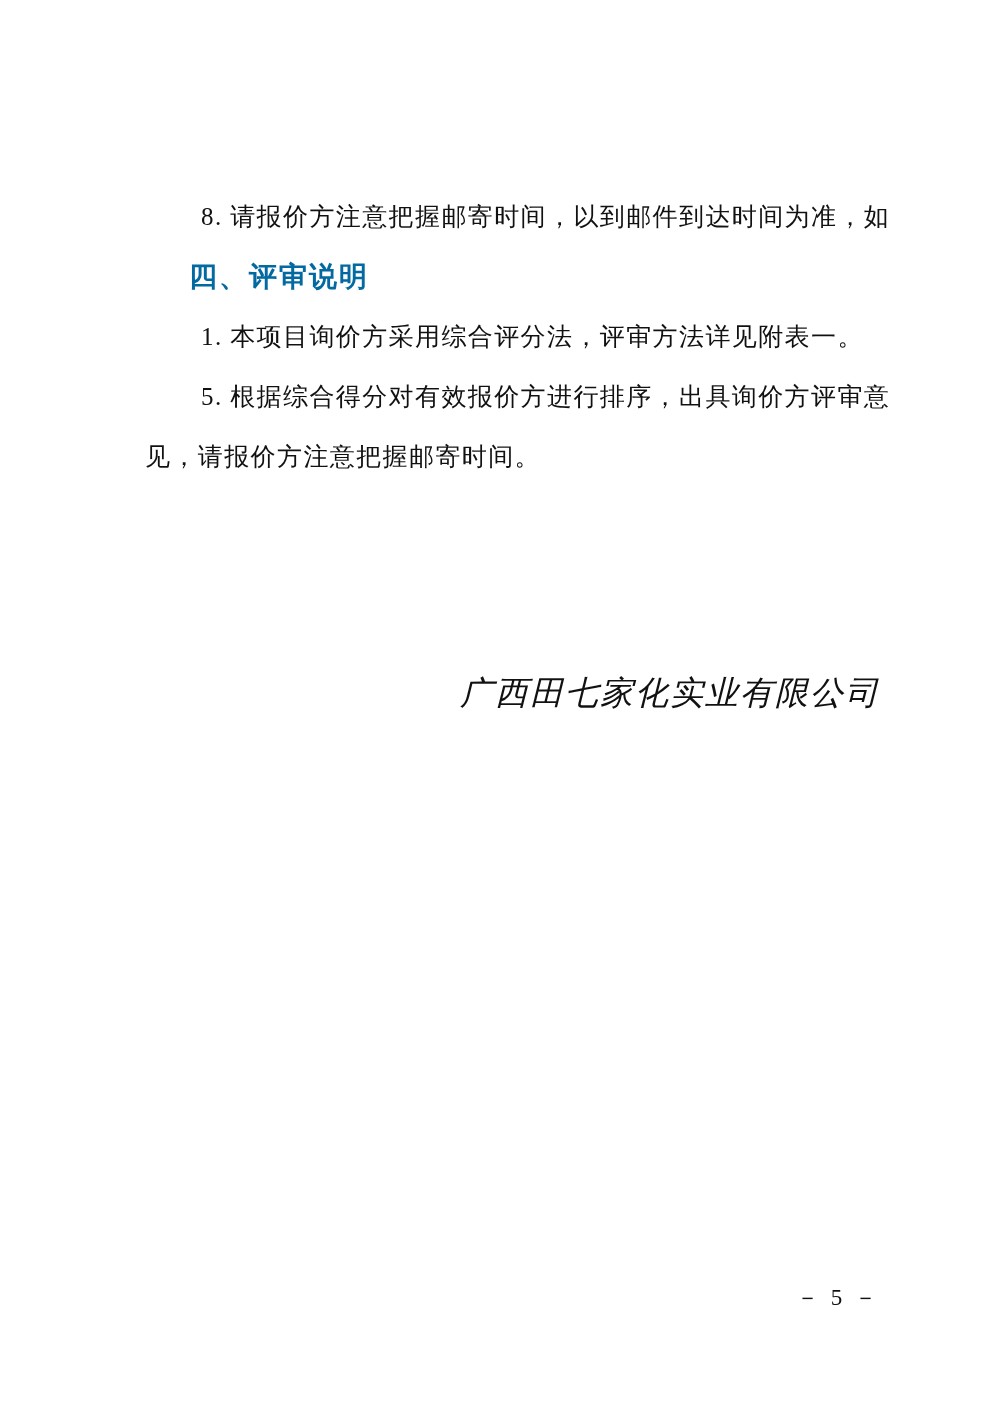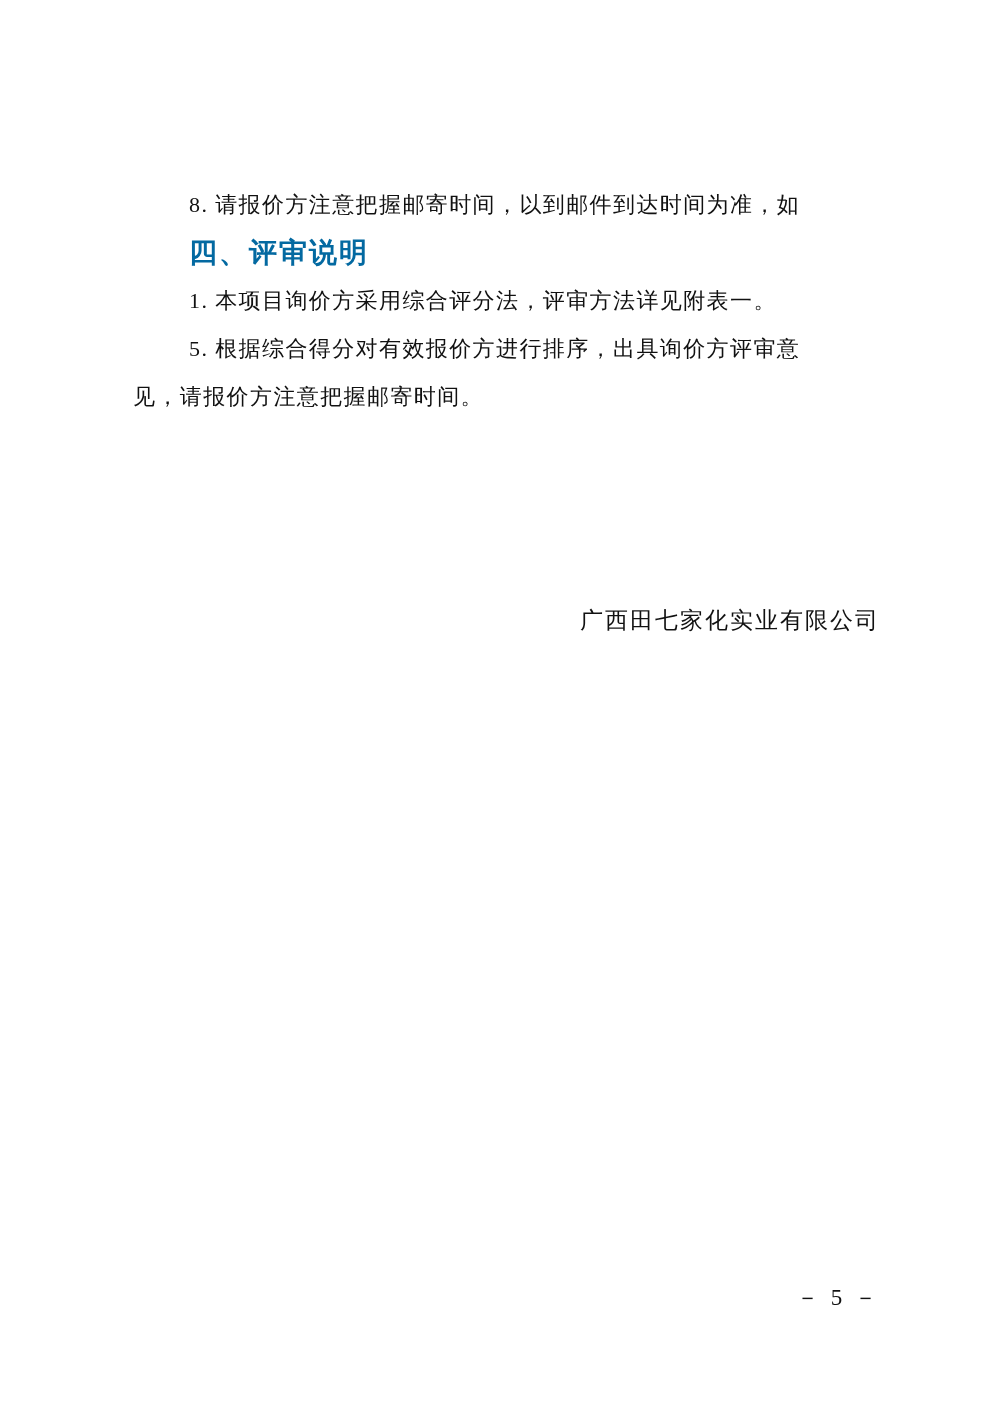--- a/index.html
+++ b/index.html
@@ -16,22 +16,22 @@
     font-family: "Liberation Serif", "DejaVu Serif", serif;
     overflow: hidden;
   }
   .content {
     position: absolute;
     left: 133px;
     top: 181px;
     width: 747px;
   }
   .body-line {
-    margin: 0;
-    font-size: 22px;
+    margin: 12px;
+    font-size: 25px;
     line-height: 48px;
     letter-spacing: 1.4px;
     white-space: nowrap;
   }
   .indent {
     text-indent: 56px;
   }
   .heading {
     margin: 0;
     font-family: "Liberation Sans", "DejaVu Sans", sans-serif;
@@ -56,21 +56,22 @@
     white-space: nowrap;
     margin-right: 8px;
   }
   .att-list { }
   .att-item {
     white-space: nowrap;
   }
   .signature {
     margin-top: 134px;
     text-align: right;
-    font-size: 23px;
+    font-size: 33px;
+    font-style: italic;
   }
   .signature .company {
     line-height: 48px;
     letter-spacing: 2px;
     white-space: nowrap;
   }
   .signature .date {
     line-height: 50px;
     letter-spacing: 1px;
     padding-right: 42px;

